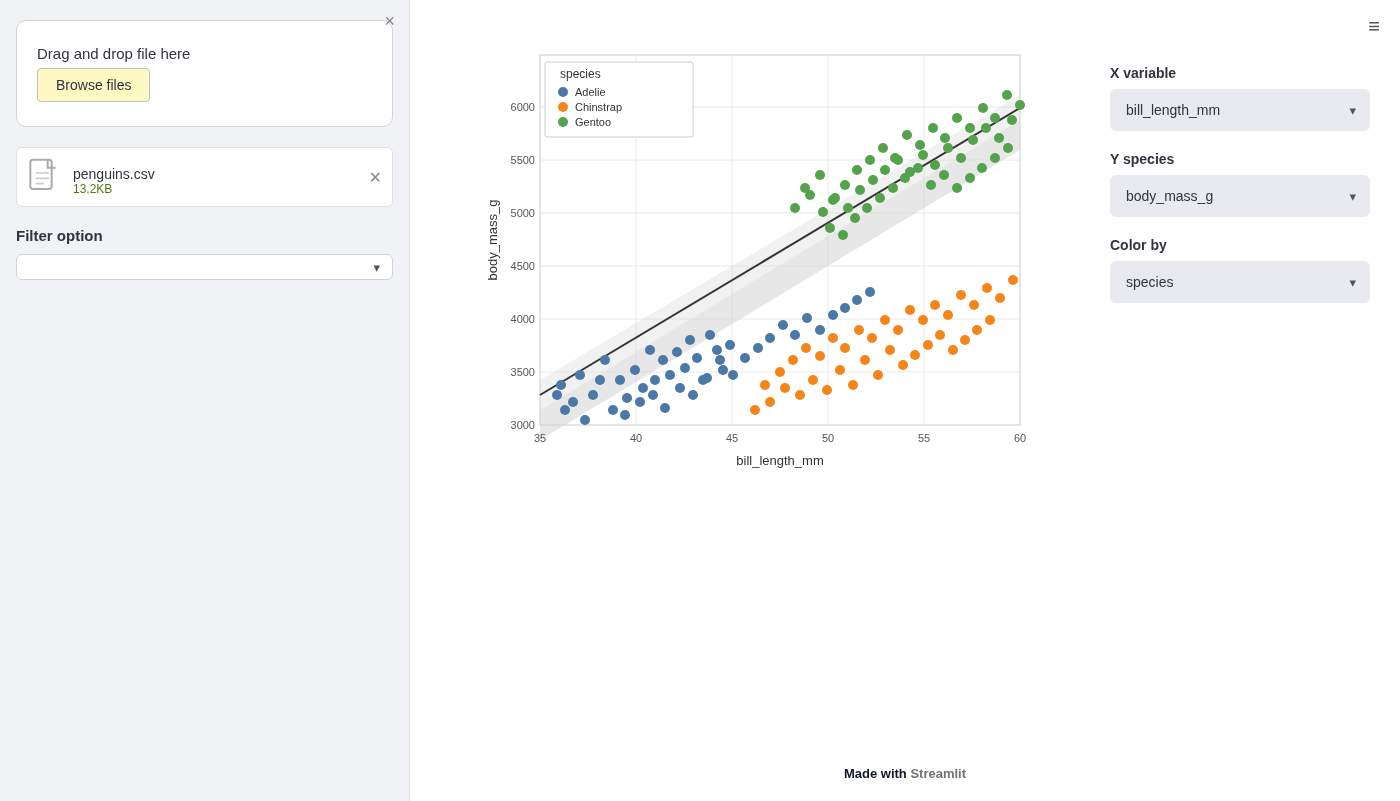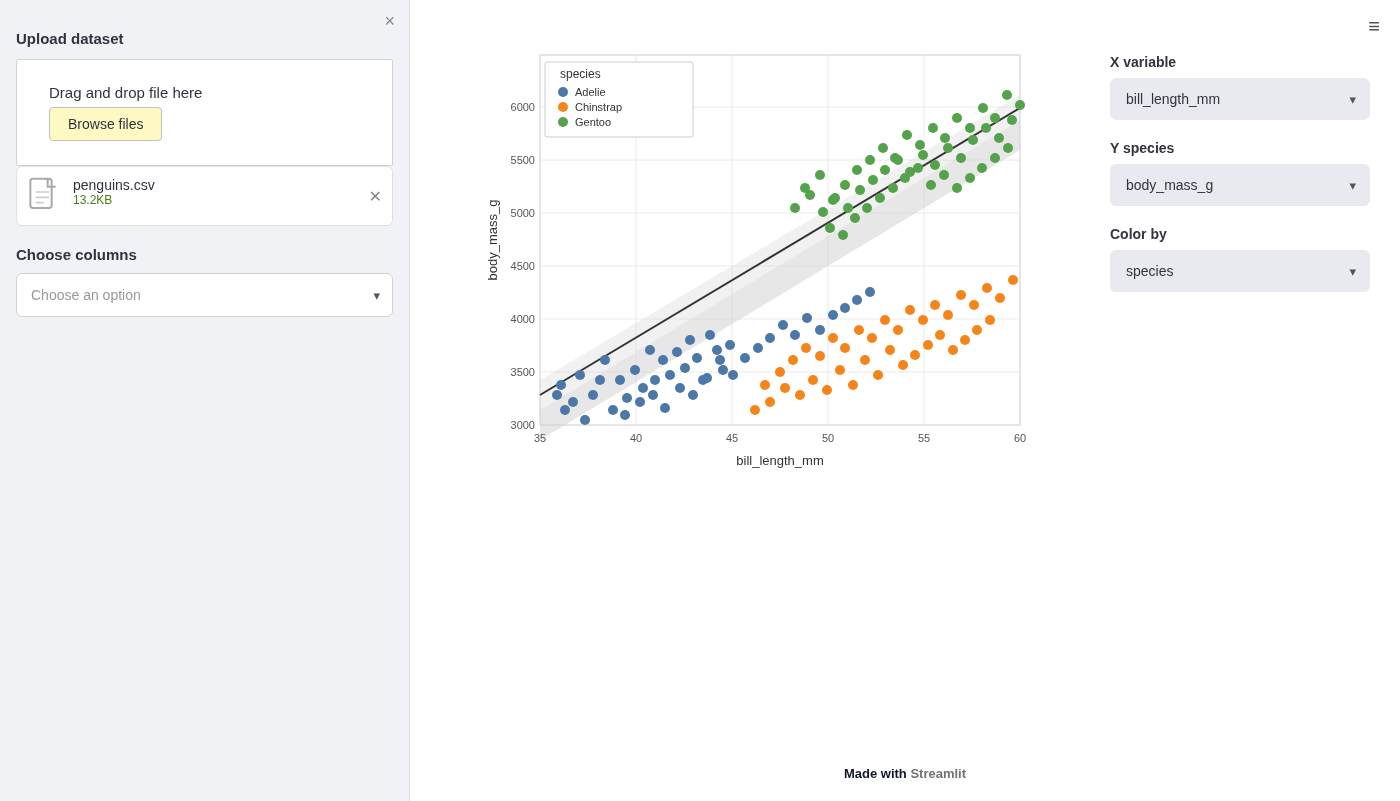--- a/index.html
+++ b/index.html
@@ -32,23 +32,23 @@
       font-size: 15px;
       font-weight: 600;
       color: #31333f;
       margin-bottom: 12px;
       margin-top: 10px;
     }
 
     .upload-zone {
       background: #ffffff;
       border: 1.5px solid #d3d3d3;
-      border-radius: 2px;
-      padding: 24px 32px;
-      margin-bottom: 0;
+      border-radius: 10px;
+      padding: 24px 20px;
+      margin-bottom: 20px;
     }
 
     .drag-title {
       font-size: 15px;
       font-weight: 500;
       color: #31333f;
       margin-bottom: 6px;
     }
 
     .drag-subtitle {
@@ -63,21 +63,21 @@
       border-radius: 4px;
       padding: 8px 18px;
       font-size: 14px;
       color: #31333f;
       cursor: pointer;
       font-weight: 500;
     }
 
     .file-item {
       display: flex;
-      align-items: flex-start;
+      align-items: flex-end;
       background: #ffffff;
       border: 1px solid #e0e0e0;
       border-radius: 6px;
       padding: 10px 12px;
       margin-bottom: 20px;
       position: relative;
     }
     .file-icon {
       width: 32px;
       height: 38px;
@@ -185,21 +185,21 @@
       padding-top: 10px;
     }
 
     .control-label {
       font-size: 14px;
       font-weight: 600;
       color: #31333f;
       margin-bottom: 8px;
       margin-top: 20px;
     }
-    .control-label:first-child { margin-top: 4px; }
+    .control-label:first-child { margin-top: 15px; }
 
     .control-select-wrapper {
       position: relative;
       background: #e8eaf0;
       border-radius: 6px;
       padding: 12px 40px 12px 16px;
       cursor: pointer;
     }
     .control-select-wrapper select {
       appearance: none;
@@ -232,46 +232,42 @@
       color: #aaa;
     }
     #footer span { color: #0f172a; font-weight: 600; }
   </style>
 </head>
 <body>
 
 <div id="sidebar">
   <button id="close-btn">×</button>
 
-  <div class="upload-label">Upload dataset</div>
 
   <div class="upload-zone">
     <div class="drag-title">Drag and drop file here</div>
     <button class="browse-btn">Browse files</button>
   </div>
 
   <div class="file-item">
     <svg class="file-icon" viewBox="0 0 24 28" fill="none" xmlns="http://www.w3.org/2000/svg">
       <rect x="1" y="1" width="16" height="22" rx="2" stroke="#aaa" stroke-width="1.5" fill="white"></rect>
       <path d="M14 1v6h6" stroke="#aaa" stroke-width="1.5" fill="none"></path>
       <path d="M5 11h10M5 15h10M5 19h6" stroke="#ccc" stroke-width="1.2"></path>
     </svg>
     <div class="file-info">
       <div class="file-name">penguins.csv</div>
       <div class="file-size">13.2KB</div>
     </div>
     <button class="file-remove">✕</button>
   </div>
 
-  <div class="filter-label">Choose columns</div>
+  <div class="filter-label">Filter option</div>
 
   <div class="select-wrapper">
-    <select>
-      <option value="">Choose an option</option>
-    </select>
     <span class="select-chevron">▾</span>
   </div>
 </div>
 
 <div id="main">
   <button id="hamburger">≡</button>
 
   <div id="chart-container">
     <div id="scatter-wrap">
       <svg id="scatter-svg" width="560" height="440" viewBox="0 0 560 440">

